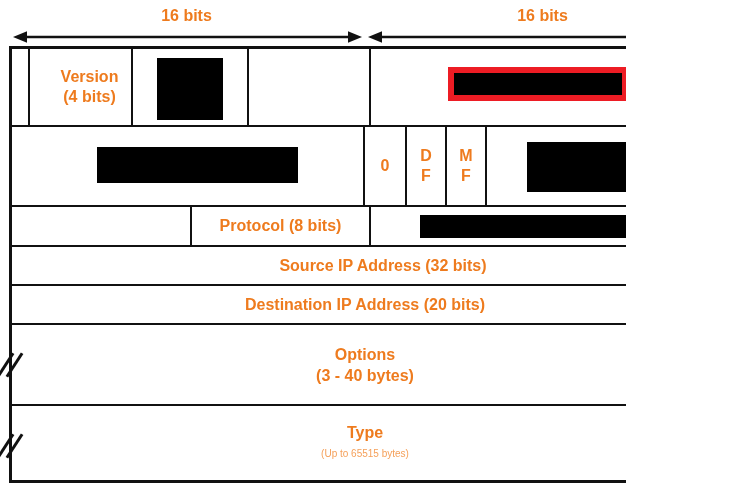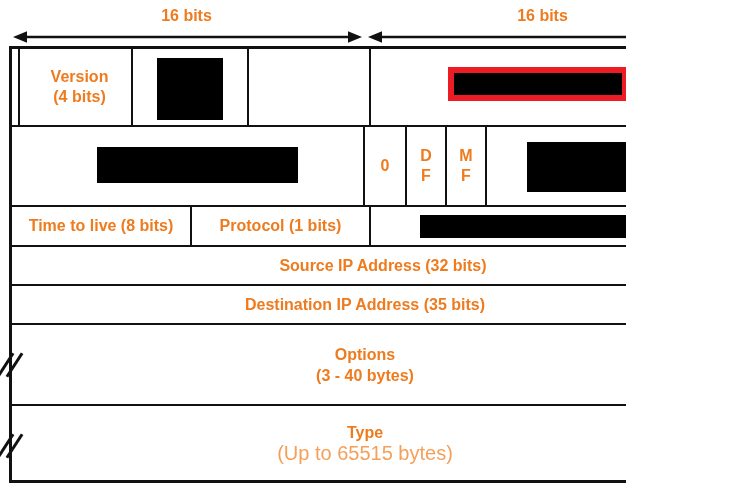--- a/index.html
+++ b/index.html
@@ -24,21 +24,21 @@
   }
   .redact{position:absolute;background:#000;}
   .redact.highlight{border:6px solid #ED1C24;}
   .brk{position:absolute;width:26px;height:30px;}
   .brk span{
     position:absolute;top:1px;width:3px;height:28px;background:#111;
     transform:rotate(33deg);
   }
   .brk .s1{left:6px;}
   .brk .s2{left:15px;}
-  .subtitle{font-weight:400;color:#F5A05A;font-size:20px;line-height:21px;}
+  .subtitle{font-weight:400;color:#F5A05A;font-size:10px;line-height:21px;}
   .title-line{line-height:21px;text-align:right;}
 </style>
 </head>
 <body>
 
 <div class="canvas">
 
   <div class="bit-label" style="left:11px;width:351px;">16 bits</div>
   <div class="bit-label" style="left:369px;width:347px;">16 bits</div>
 
@@ -48,39 +48,38 @@
       <polygon points="13,37 27,31.2 27,42.8" fill="#111"></polygon>
       <polygon points="362,37 348,31.2 348,42.8" fill="#111"></polygon>
     </g>
     <g>
       <line x1="379" y1="37" x2="705" y2="37" stroke="#111" stroke-width="2.4"></line>
       <polygon points="368,37 382,31.2 382,42.8" fill="#111"></polygon>
       <polygon points="716,37 702,31.2 702,42.8" fill="#111"></polygon>
     </g>
   </svg>
 
-  <div class="cell" style="left:18px;top:47px;width:123px;height:80px;">Version
+  <div class="cell" style="left:28px;top:47px;width:123px;height:80px;">Version
 (4 bits)</div>
   <div class="cell" style="left:131px;top:47px;width:118px;height:80px;"></div>
   <div class="cell" style="left:369px;top:47px;width:351px;height:80px;"></div>
 
   <div class="cell" style="left:10px;top:125px;width:355px;height:82px;"></div>
   <div class="cell" style="left:363px;top:125px;width:44px;height:82px;">0</div>
   <div class="cell" style="left:405px;top:125px;width:42px;height:82px;">D
 F</div>
   <div class="cell" style="left:445px;top:125px;width:42px;height:82px;">M
 F</div>
   <div class="cell" style="left:485px;top:125px;width:235px;height:82px;"></div>
 
-  <div class="cell" style="left:10px;top:205px;width:182px;height:42px;">Time to live (8 bits)</div>
-  <div class="cell" style="left:190px;top:205px;width:181px;height:42px;">Protocol (1 bits)</div>
+  <div class="cell" style="left:190px;top:205px;width:181px;height:42px;">Protocol (8 bits)</div>
   <div class="cell" style="left:369px;top:205px;width:351px;height:42px;"></div>
 
   <div class="cell" style="left:10px;top:245px;width:710px;height:41px;padding-left:36px;">Source IP Address (32 bits)</div>
-  <div class="cell" style="left:10px;top:284px;width:710px;height:41px;">Destination IP Address (35 bits)</div>
+  <div class="cell" style="left:10px;top:284px;width:710px;height:41px;">Destination IP Address (20 bits)</div>
 
   <div class="cell" style="left:10px;top:323px;width:710px;height:83px;">
     <span class="title-line">Options</span>
     <span class="title-line">(3 - 40 bytes)</span>
   </div>
 
   <div class="cell" style="left:10px;top:404px;width:710px;height:78px;">
     <span class="title-line">Type</span>
     <span class="subtitle">(Up to 65515 bytes)</span>
   </div>

